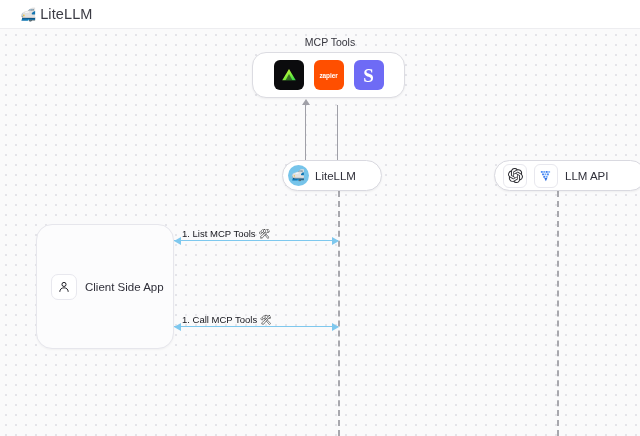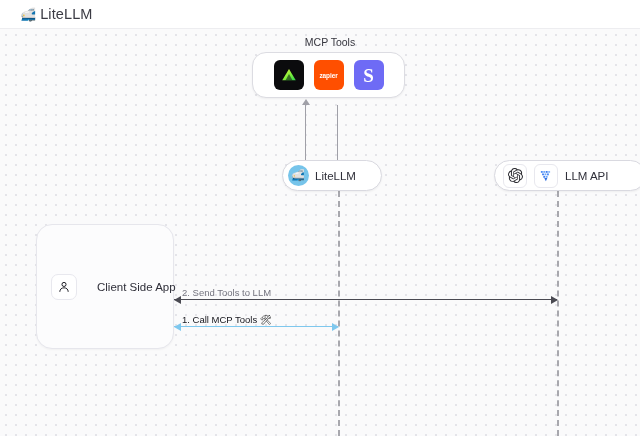--- a/index.html
+++ b/index.html
@@ -206,21 +206,21 @@
     width: 138px;
     height: 125px;
     background: #fcfcfd;
     border: 1.2px solid #e6e6ec;
     border-radius: 16px;
     box-shadow: 0 1px 2px rgba(16,18,28,0.04);
     display: flex;
     align-items: center;
     box-sizing: border-box;
     padding-left: 14px;
-    gap: 20px;
+    gap: 8px;
   }
   .person-chip {
     width: 24px; height: 24px;
     border-radius: 7px;
     background: #ffffff;
     border: 1px solid #e8e8ee;
     display: flex; align-items: center; justify-content: center;
     flex: none;
   }
   .client-label {
@@ -371,29 +371,30 @@
     <div class="client-box" style="top:195px;">
       <span class="person-chip">
         <svg width="14" height="14" viewBox="0 0 24 24" aria-hidden="true">
           <circle cx="12" cy="7.6" r="3.5" fill="none" stroke="#1d1d24" stroke-width="1.7"></circle>
           <path d="M4.8 19.6c0-3.9 3.2-6.2 7.2-6.2s7.2 2.3 7.2 6.2" fill="none" stroke="#1d1d24" stroke-width="1.7" stroke-linecap="round"></path>
         </svg>
       </span>
       <span class="client-label">Client Side App</span>
     </div>
 
-
-    <div class="msg dark" style="left:174px; top:249px; width:383px;">
+    <div class="msg blue" style="left:174px; top:190px; width:164px;">
       <div class="msg-line"></div>
       <div class="arrowhead left"></div>
       <div class="arrowhead right"></div>
       <div class="msg-label">
-        <span>2. Send Tools to LLM</span>
+        <span>1. List MCP Tools</span>
+        <span class="wrench">🛠</span>
       </div>
     </div>
+
 
     <div class="msg blue" style="left:174px; top:276px; width:164px;">
       <div class="msg-line"></div>
       <div class="arrowhead left"></div>
       <div class="arrowhead right"></div>
       <div class="msg-label">
         <span>1. Call MCP Tools</span>
         <span class="wrench">🛠</span>
       </div>
     </div>

